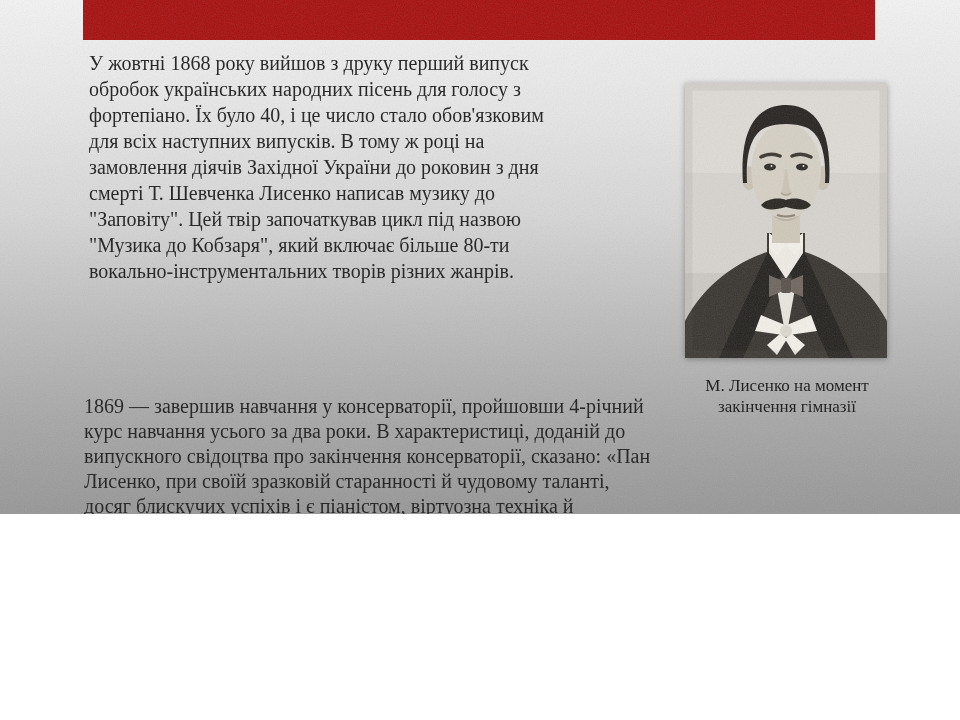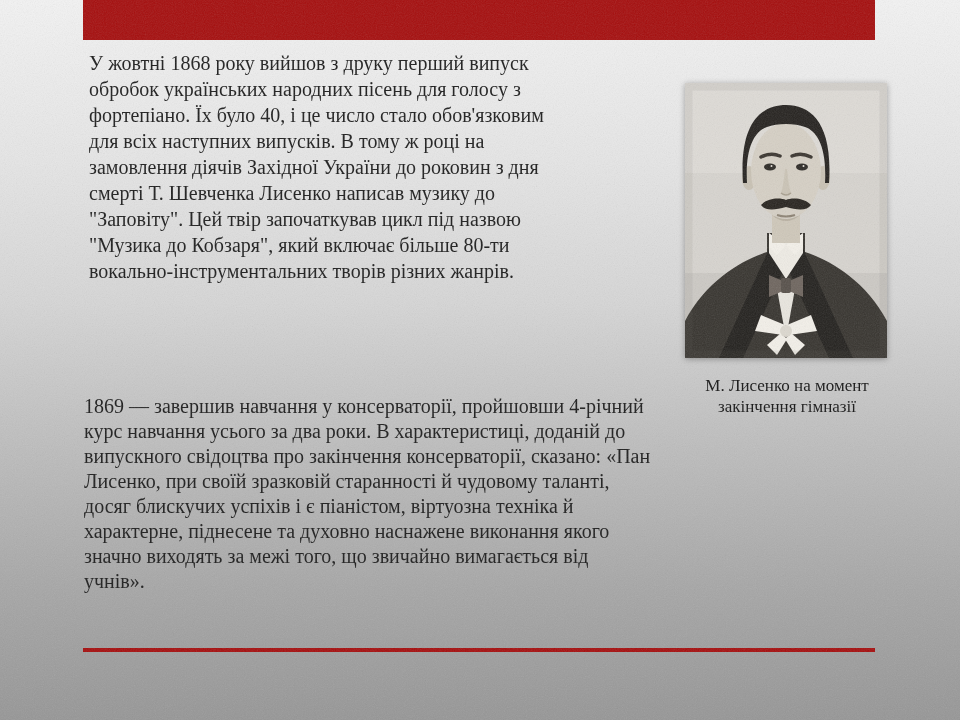--- a/index.html
+++ b/index.html
@@ -3,21 +3,21 @@
 <meta charset="utf-8">
 <style>
   html, body { margin: 0; padding: 0; }
   body {
     width: 960px; height: 720px;
     font-family: "Liberation Serif", "DejaVu Serif", serif;
     overflow: hidden;
   }
   .slide {
     position: relative;
-    width: 960px; height: 720px;
+    width: 960px; height: 514px;
     background: linear-gradient(180deg,
       #f3f3f3 0%, #e6e6e6 22%, #d6d6d6 42%,
       #bdbdbd 62%, #a6a6a6 82%, #969696 100%);
     overflow: hidden;
   }
   .noise {
     position: absolute; left: 0; top: 0;
     width: 960px; height: 720px;
     opacity: 0.16;
     pointer-events: none;

